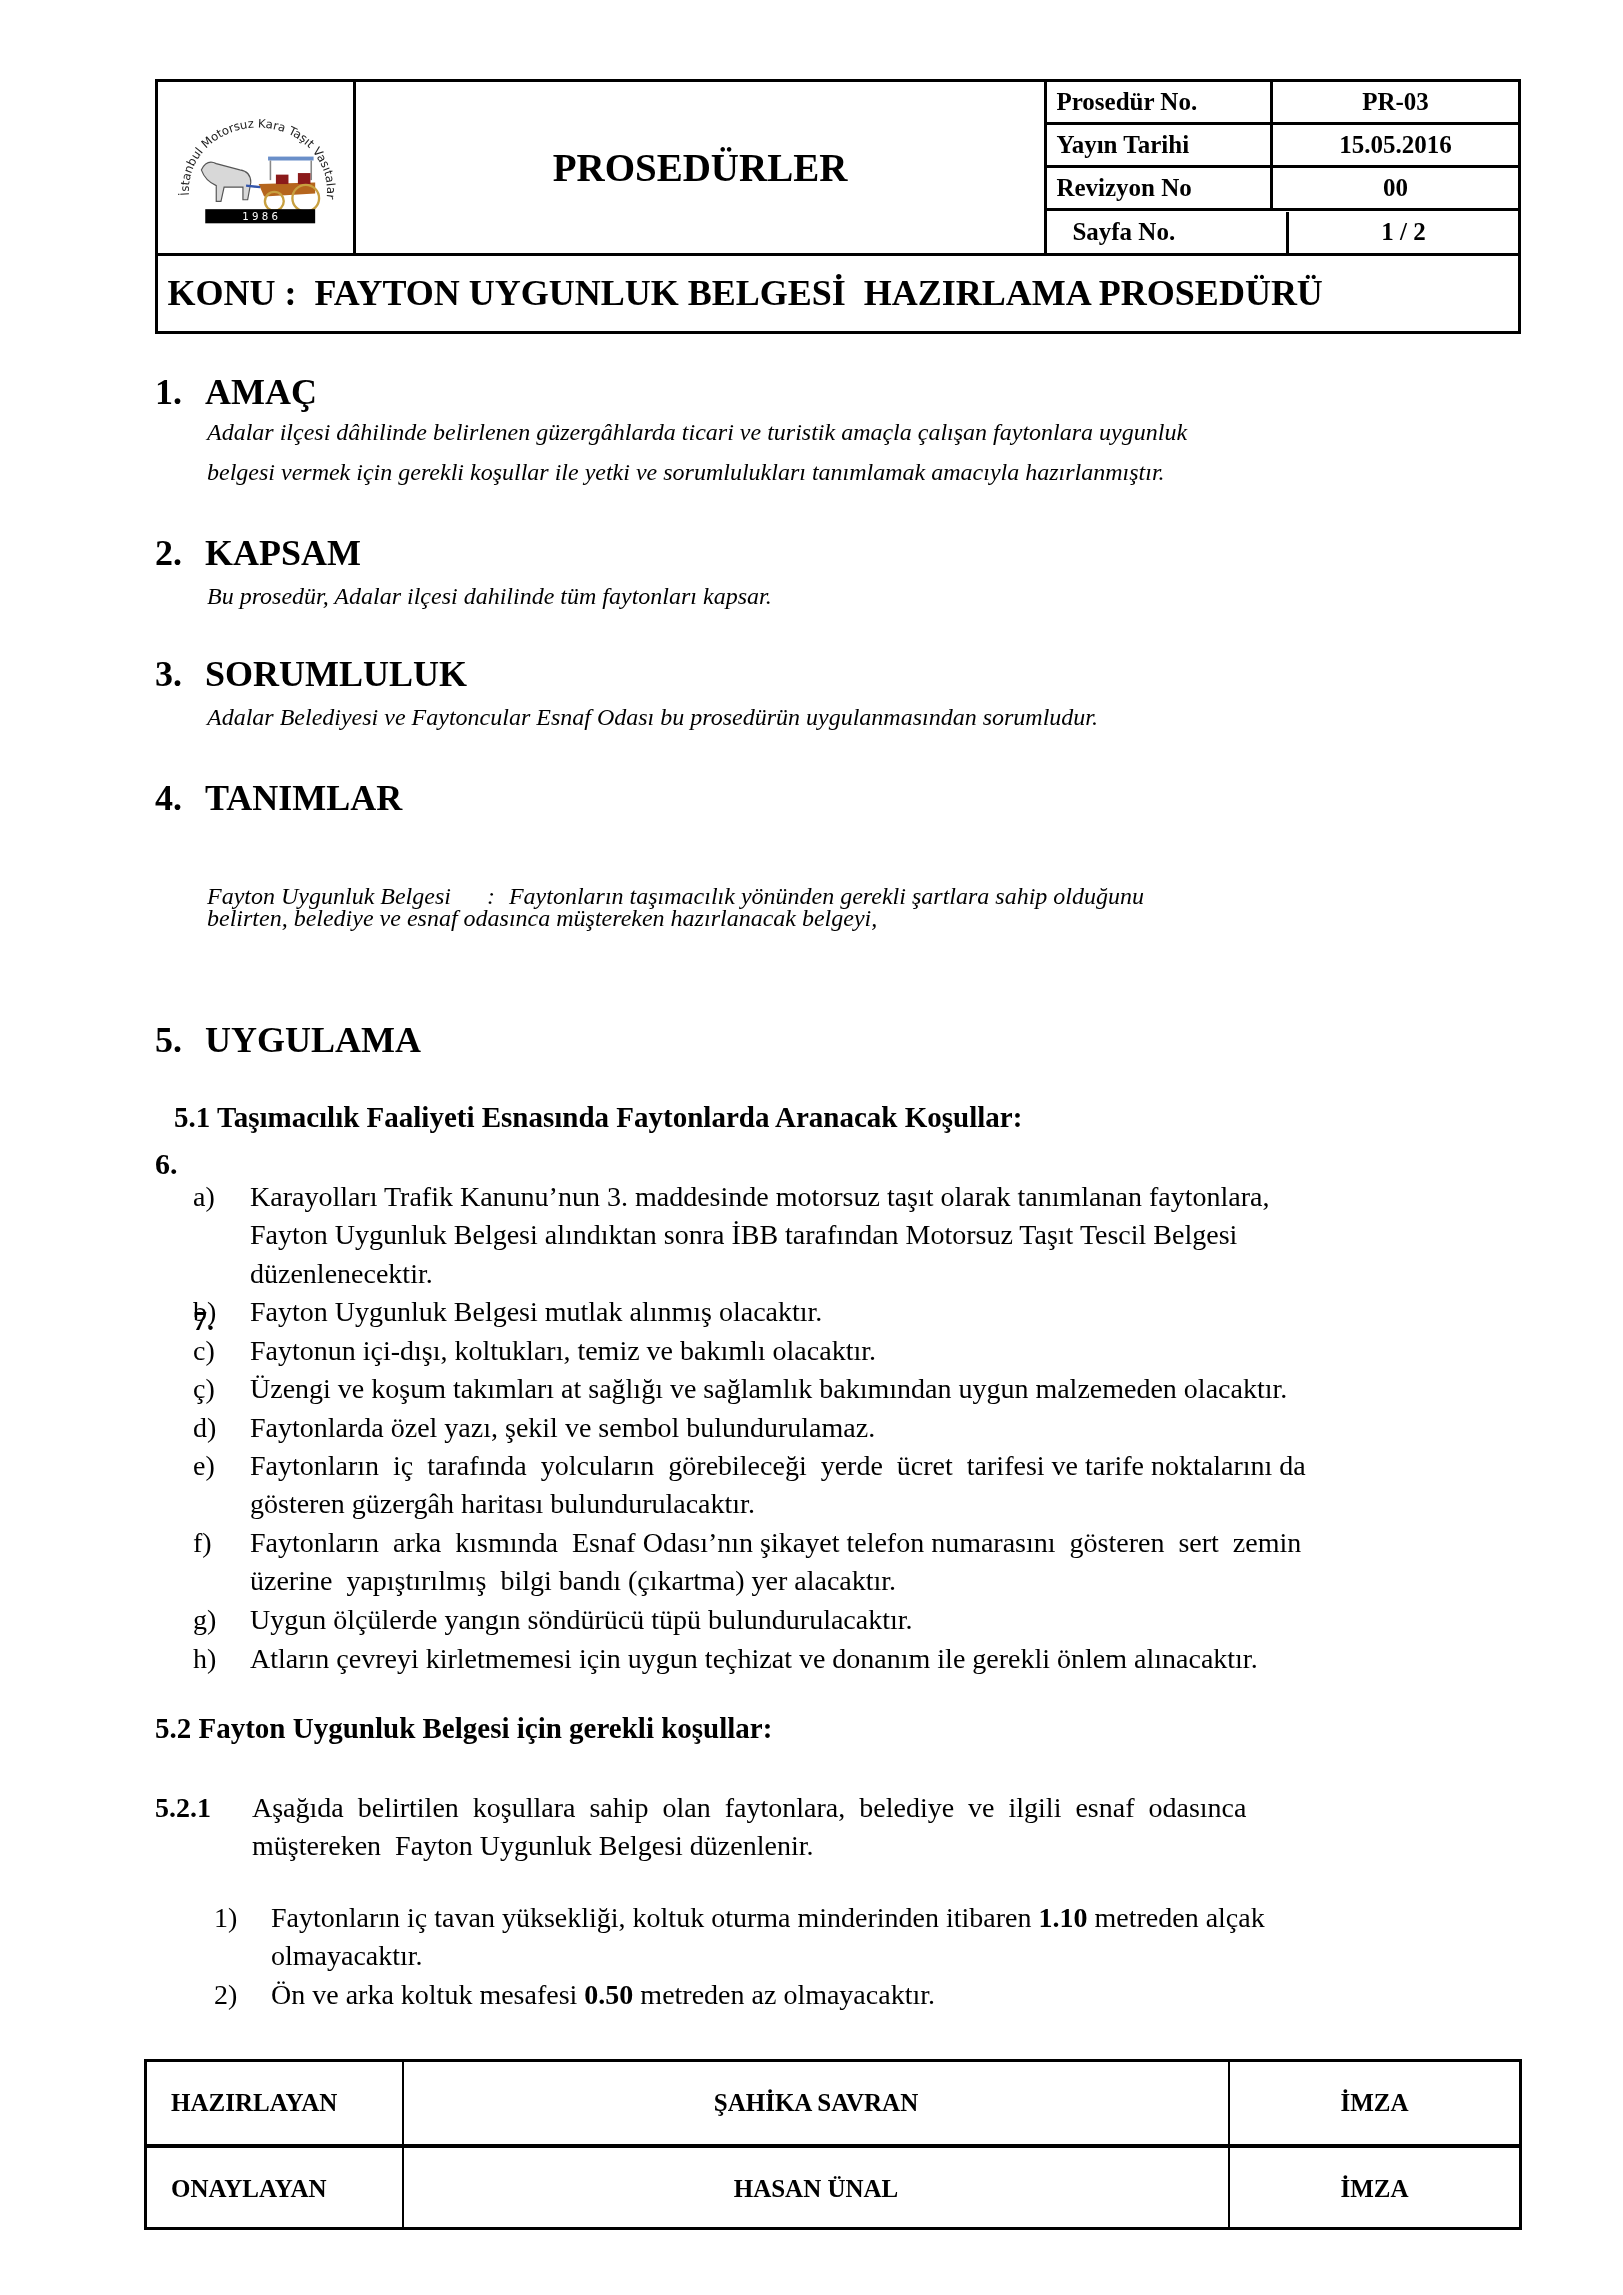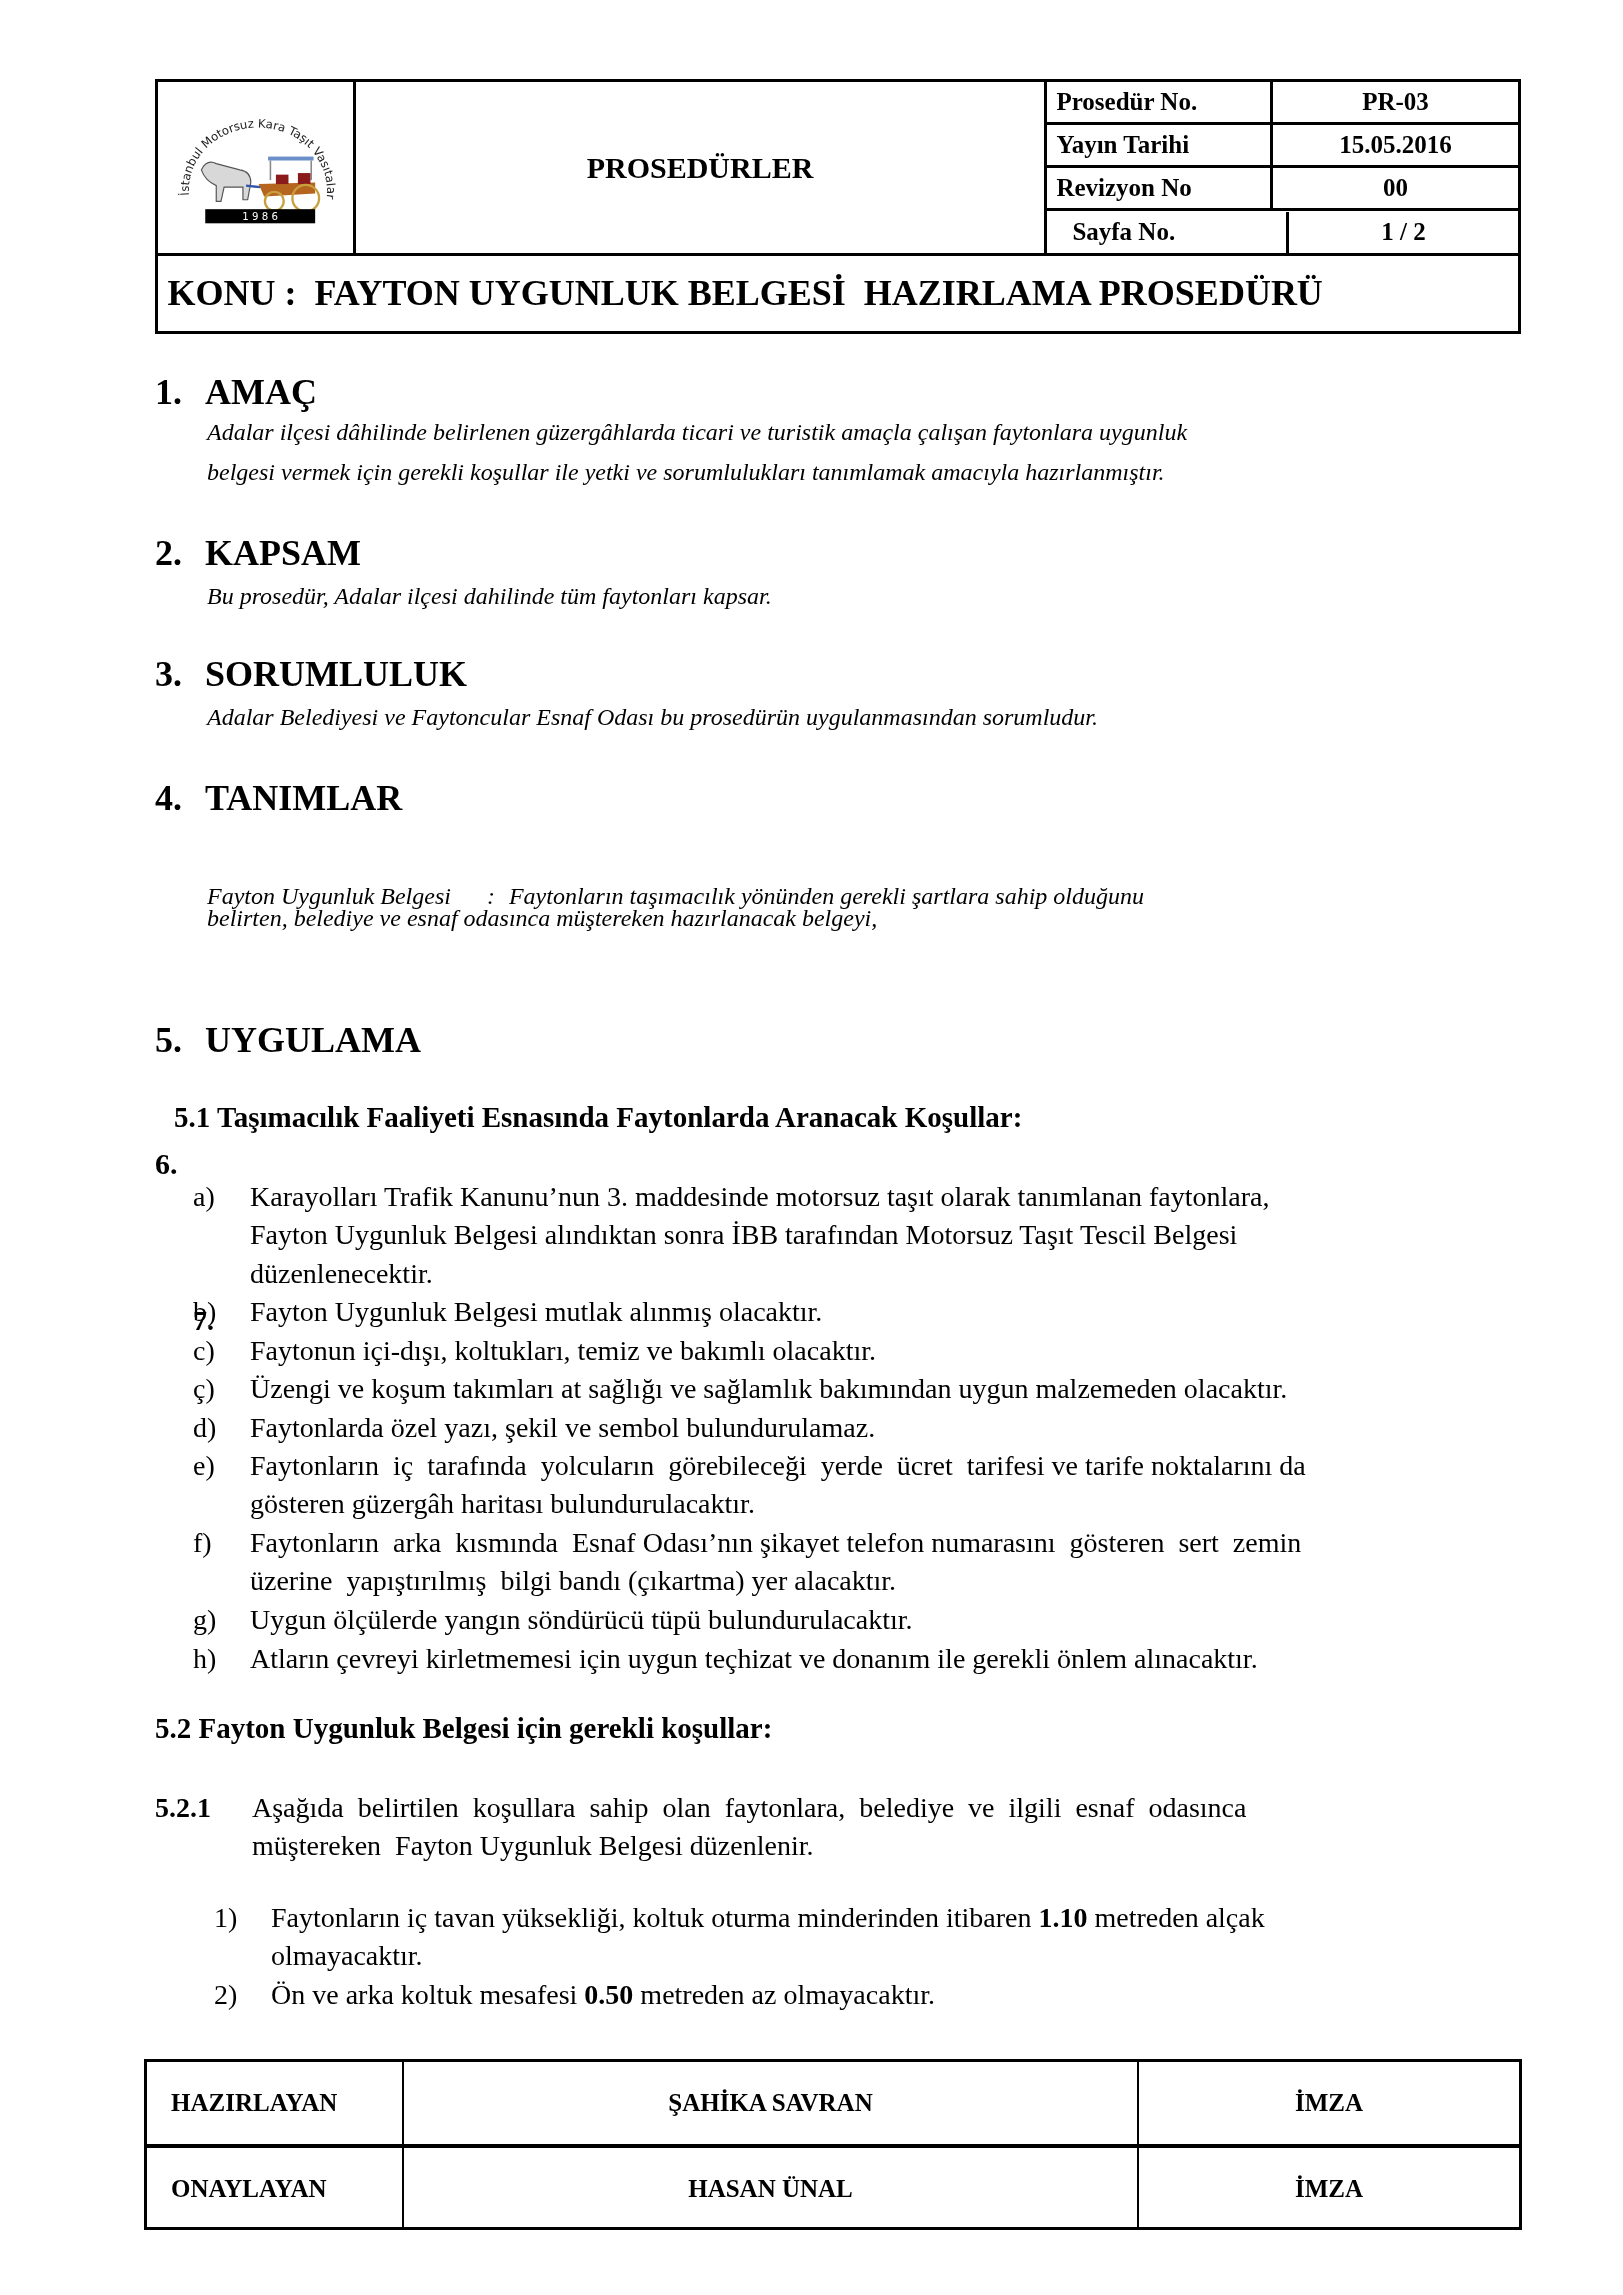--- a/index.html
+++ b/index.html
@@ -3,21 +3,21 @@
 <meta charset="utf-8">
 <style>
   html, body { margin:0; padding:0; background:#ffffff; }
   body { width:1623px; height:2295px; position:relative; overflow:hidden;
          font-family:"Liberation Serif", "DejaVu Serif", serif; color:#000; }
   
   .hdr { position:absolute; left:155px; top:79px; width:1366px; height:255px;
          border:3.1px solid #000; box-sizing:border-box; }
   .hdr .logo-cell { position:absolute; left:0; top:0; width:198px; height:171px; border-right:3.1px solid #000; box-sizing:border-box; }
   .hdr .title-cell { position:absolute; left:198px; top:0; width:691px; height:171px; border-right:3.1px solid #000; box-sizing:border-box;
-         display:flex; align-items:center; justify-content:center; font-weight:bold; font-size:30px; }
+         display:flex; align-items:center; justify-content:center; font-weight:bold; font-size:39px; }
   .hdr .info { position:absolute; left:889px; top:0; width:412px; height:171px; }
   .hdr .info .row { position:absolute; left:0; width:471px; height:43px; border-bottom:3.1px solid #000; box-sizing:border-box; display:flex; }
   .hdr .info .row:last-child { border-bottom:none;padding-left:16px; }
   .hdr .info .lbl { width:226px; border-right:3.1px solid #000; box-sizing:border-box; font-weight:bold; font-size:25px; padding-left:9.4px; line-height:39px; }
   .hdr .info .val { flex:1; text-align:center; font-weight:bold; font-size:25px; line-height:39px; }
   .hdr .konu { position:absolute; left:0; top:171px; width:100%; height:78px; border-top:3.1px solid #000; box-sizing:border-box;
          font-weight:bold; font-size:36px; padding-left:9.4px; line-height:75px; white-space:pre; }
   
   .h1 { position:absolute; left:155px; font-weight:bold; font-size:36px; white-space:pre; }
   .h1 .num { display:inline-block; width:50px; }
@@ -26,21 +26,21 @@
   .li { position:absolute; font-size:28px; line-height:38px; white-space:nowrap; }
   .li .mk { position:absolute; left:0; }
   .li .tx { position:absolute; left:57px; }
   
   .ftr { position:absolute; left:144px; top:2059px; width:1378px; height:171px; border:3.9px solid #000; box-sizing:border-box; }
   .ftr .frow { position:absolute; left:0; width:100%; height:82px; display:flex; }
   .ftr .frow.r1 { top:0; border-bottom:4.7px solid #000; }
   .ftr .frow.r2 { top:86px; }
   .ftr .c { box-sizing:border-box; font-weight:bold; font-size:25px; display:flex; align-items:center; }
   .ftr .c1 { width:257px; border-right:2.4px solid #000; padding-left:24px; }
-  .ftr .c2 { width:735px; border-right:2.4px solid #000; justify-content:center; }
+  .ftr .c2 { width:826px; border-right:2.4px solid #000; justify-content:center; }
   .ftr .c3 { flex:1; justify-content:center; }
 </style>
 </head>
 <body>
 
 <div class="hdr">
   <div class="logo-cell">
     <svg width="195" height="168" viewBox="0 0 248 214">
       <defs>
         <path id="arcp" d="M40,150 A88,80 0 1,1 214,150"></path>

